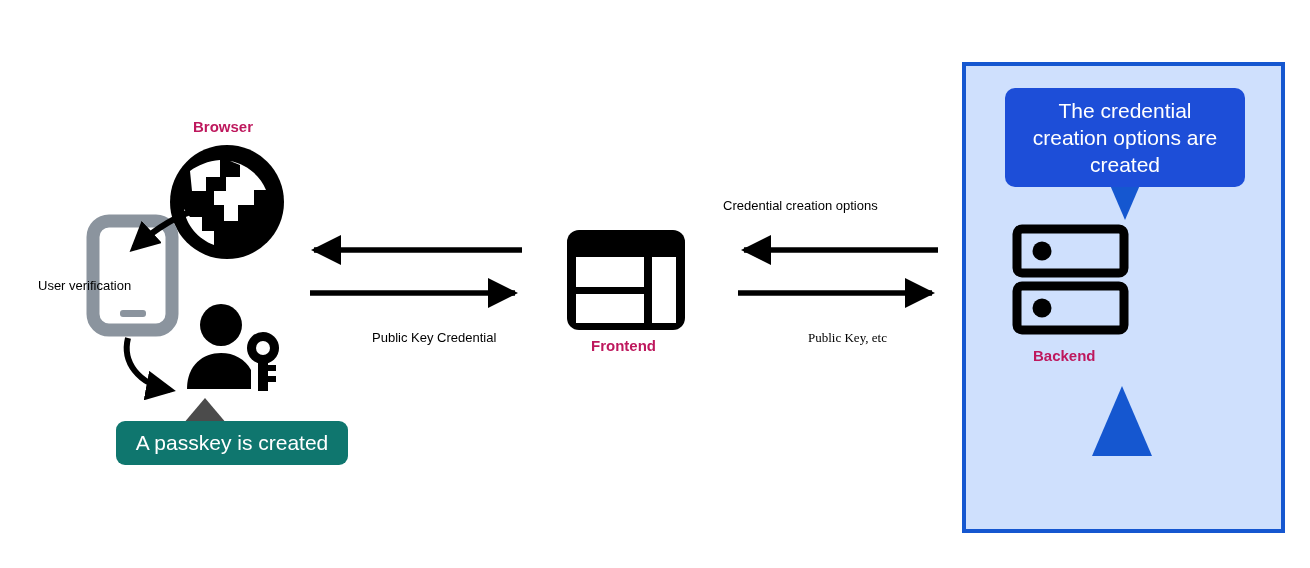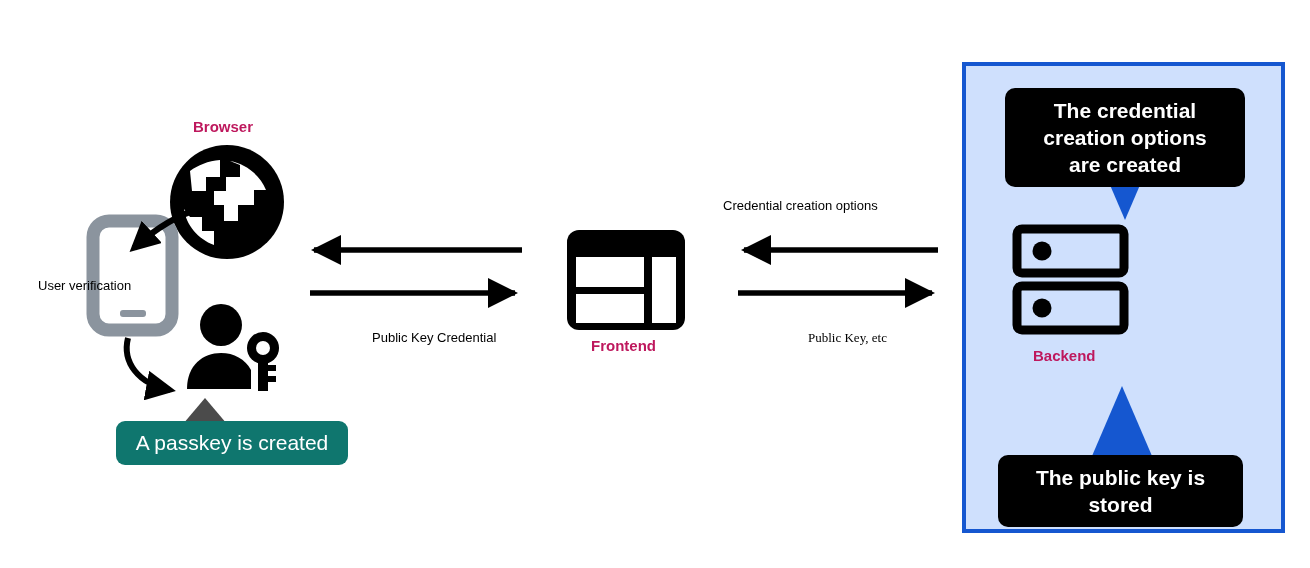--- a/index.html
+++ b/index.html
@@ -26,29 +26,28 @@
     top: 62px;
     width: 323px;
     height: 471px;
     background: #cfe0fd;
     border: 4px solid #1557d0;
     box-sizing: border-box;
   }
 
   
   .callout-blue {
-    background: #000000;
+    background: #1d4ed8;
     color: #ffffff;
     border-radius: 10px;
     text-align: center;
     font-size: 21px;
     line-height: 27px;
     padding: 9px 20px;
     box-sizing: border-box;
-    font-weight: bold;
   }
   .tail-down, .tail-up {
     width: 0; height: 0;
     border-left: 30px solid transparent;
     border-right: 30px solid transparent;
   }
   .tail-down { border-top: 70px solid #1557d0; }
   .tail-up   { border-bottom: 70px solid #1557d0; }
 
   #callout-top { left: 1005px; top: 88px; width: 240px; }
@@ -124,21 +123,20 @@
 <body>
 
 <div id="stage">
 
   <div id="backend-panel" class="abs"></div>
 
   <div id="callout-top-tail" class="abs tail-down"></div>
   <div id="callout-top" class="abs callout-blue">The credential creation options are created</div>
 
   <div id="callout-bottom-tail" class="abs tail-up"></div>
-  <div id="callout-bottom" class="abs callout-blue">The public key is stored</div>
 
   <div id="icon-server" class="abs">
     <svg width="115" height="110" viewBox="0 0 115 110">
       <rect x="4" y="4" width="107" height="44" rx="5" fill="none" stroke="#000" stroke-width="9"></rect>
       <circle cx="29" cy="26" r="9.5" fill="#000"></circle>
       <rect x="4" y="61" width="107" height="44" rx="5" fill="none" stroke="#000" stroke-width="9"></rect>
       <circle cx="29" cy="83" r="9.5" fill="#000"></circle>
     </svg>
   </div>
 

